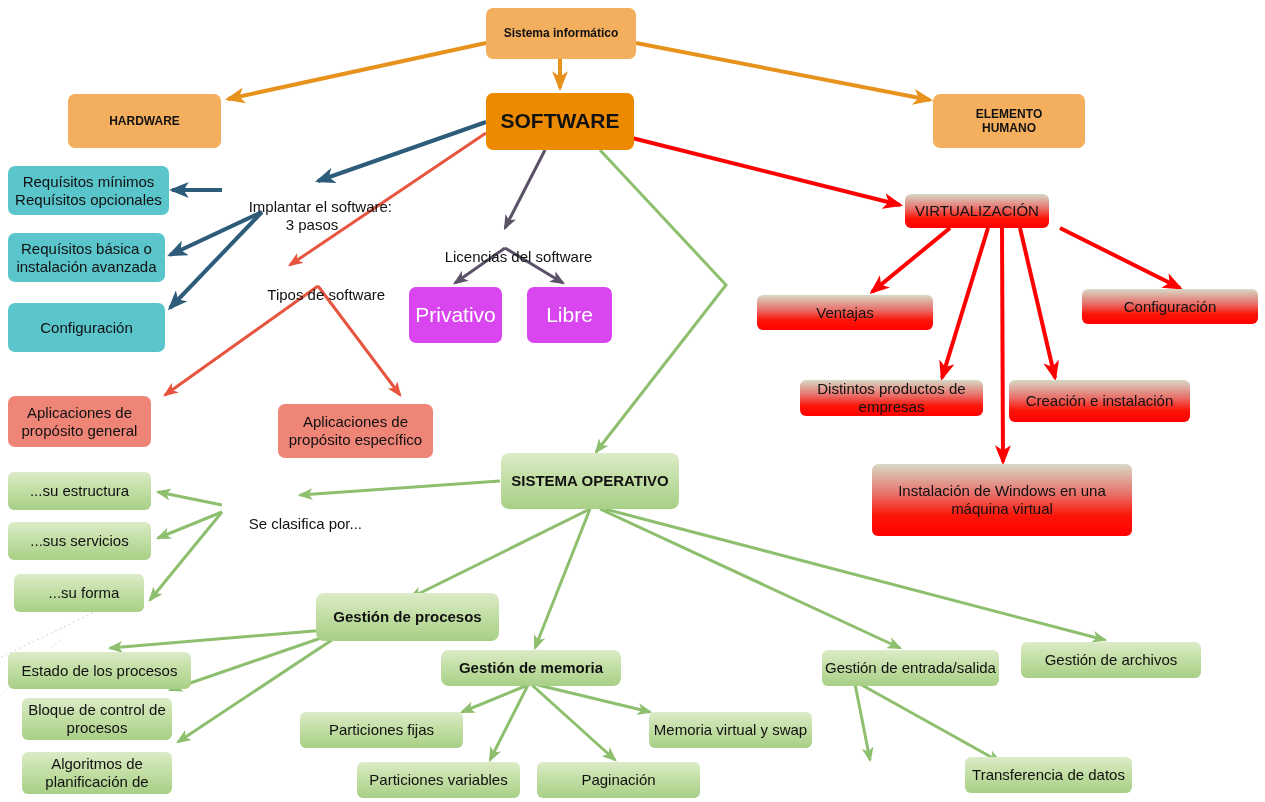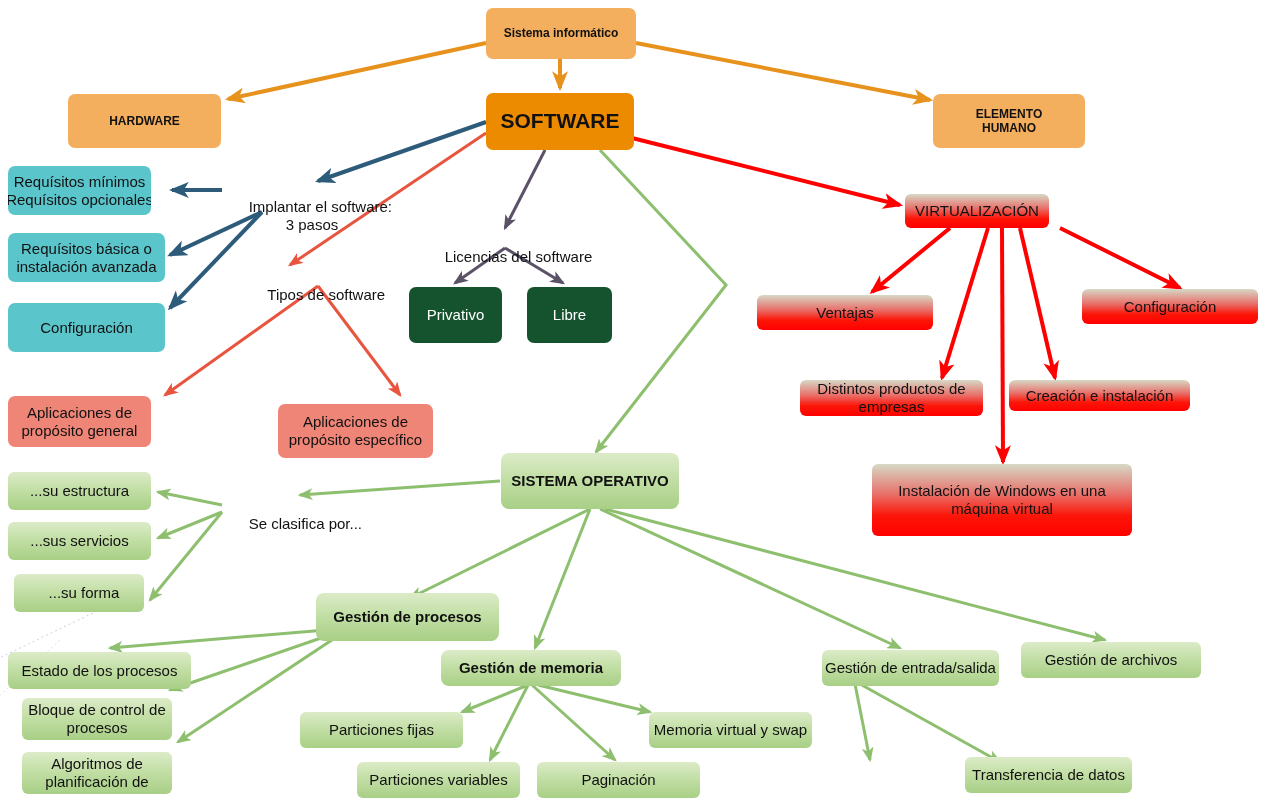--- a/index.html
+++ b/index.html
@@ -10,21 +10,21 @@
   .node{position:absolute;box-sizing:border-box;display:flex;align-items:center;
         justify-content:center;text-align:center;line-height:1.18;overflow:hidden;
         color:#111;}
   .node span{display:block;white-space:pre;}
 
   
   .n-orange-light{background:#F4AF5E;border-radius:7px;font-weight:bold;font-size:12px;}
   .n-orange-strong{background:#ED8B00;border-radius:7px;font-weight:bold;font-size:21px;}
   .n-teal{background:#5BC5CC;border-radius:7px;font-size:15px;}
   .n-salmon{background:#EF8577;border-radius:7px;font-size:15px;}
-  .n-slate{background:#14532d;border-radius:7px;font-size:15px;color:#fff;}
+  .n-slate{background:#d946ef;border-radius:7px;font-size:21px;color:#fff;}
   .n-red{background:linear-gradient(180deg,#D6D9C6 0%,#E8706A 42%,#FC1508 72%,#FF0000 100%);
          border-radius:6px;font-size:15px;color:#111;}
   .n-green{background:linear-gradient(180deg,#DCEBC8 0%,#C3DFA6 45%,#A8CF86 100%);
            border-radius:6px;font-size:15px;}
   .n-green-bold{background:linear-gradient(180deg,#DCEBC8 0%,#C3DFA6 45%,#A8CF86 100%);
                 border-radius:8px;font-size:15px;font-weight:bold;}
 
   .label{position:absolute;font-size:15px;color:#111;text-align:center;
          line-height:1.2;white-space:pre;}
 </style>
@@ -130,21 +130,21 @@
   <div class="node n-orange-light" style="left:933px;top:94px;width:152px;height:54px;">
     <span>ELEMENTO
 HUMANO</span>
   </div>
 
   <div class="label" style="left:222px;top:180px;width:180px;">
     <span>Implantar el software:
 3 pasos</span>
   </div>
 
-  <div class="node n-teal" style="left:8px;top:166px;width:143px;height:49px;">
+  <div class="node n-teal" style="left:8px;top:166px;width:161px;height:49px;">
     <span>Requísitos mínimos
 Requísitos opcionales</span>
   </div>
 
   <div class="node n-teal" style="left:8px;top:233px;width:157px;height:49px;">
     <span>Requísitos básica o
 instalación avanzada</span>
   </div>
 
   <div class="node n-teal" style="left:8px;top:303px;width:157px;height:49px;">
@@ -187,21 +187,21 @@
 
   <div class="node n-red" style="left:1082px;top:289px;width:176px;height:35px;">
     <span>Configuración</span>
   </div>
 
   <div class="node n-red" style="left:800px;top:380px;width:183px;height:36px;">
     <span>Distintos productos de
 empresas</span>
   </div>
 
-  <div class="node n-red" style="left:1009px;top:380px;width:181px;height:31px;">
+  <div class="node n-red" style="left:1009px;top:380px;width:181px;height:42px;">
     <span>Creación e instalación</span>
   </div>
 
   <div class="node n-red" style="left:872px;top:464px;width:260px;height:72px;">
     <span>Instalación de Windows en una
 máquina virtual</span>
   </div>
 
   <div class="node n-green-bold" style="left:501px;top:453px;width:178px;height:56px;">
     <span>SISTEMA OPERATIVO</span>

